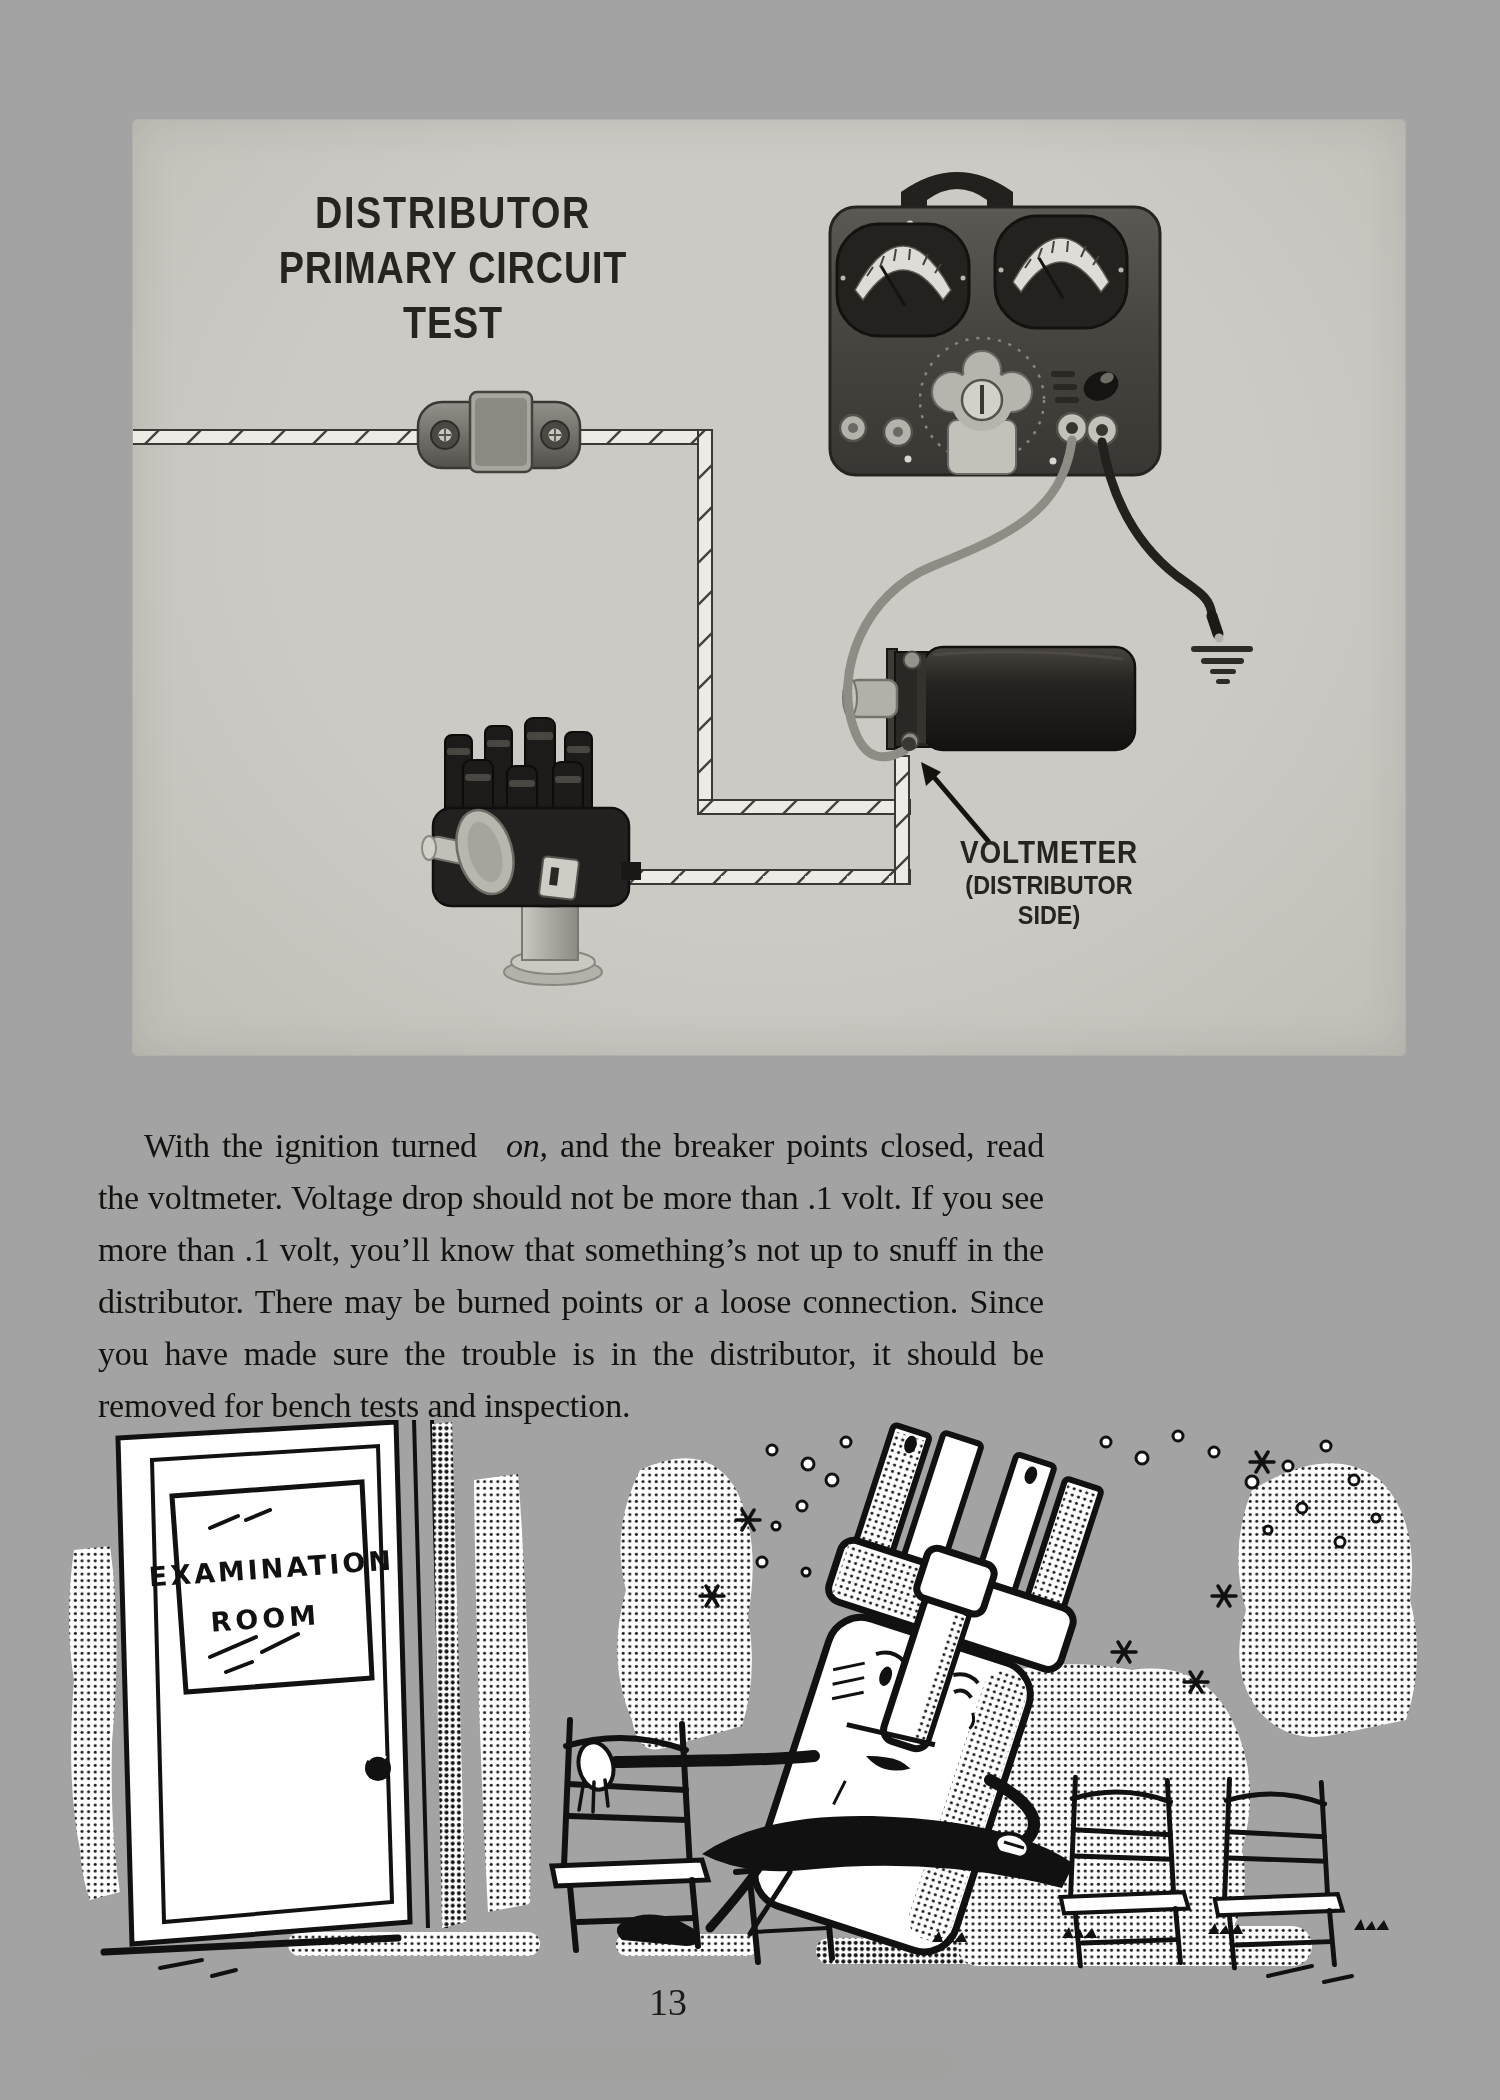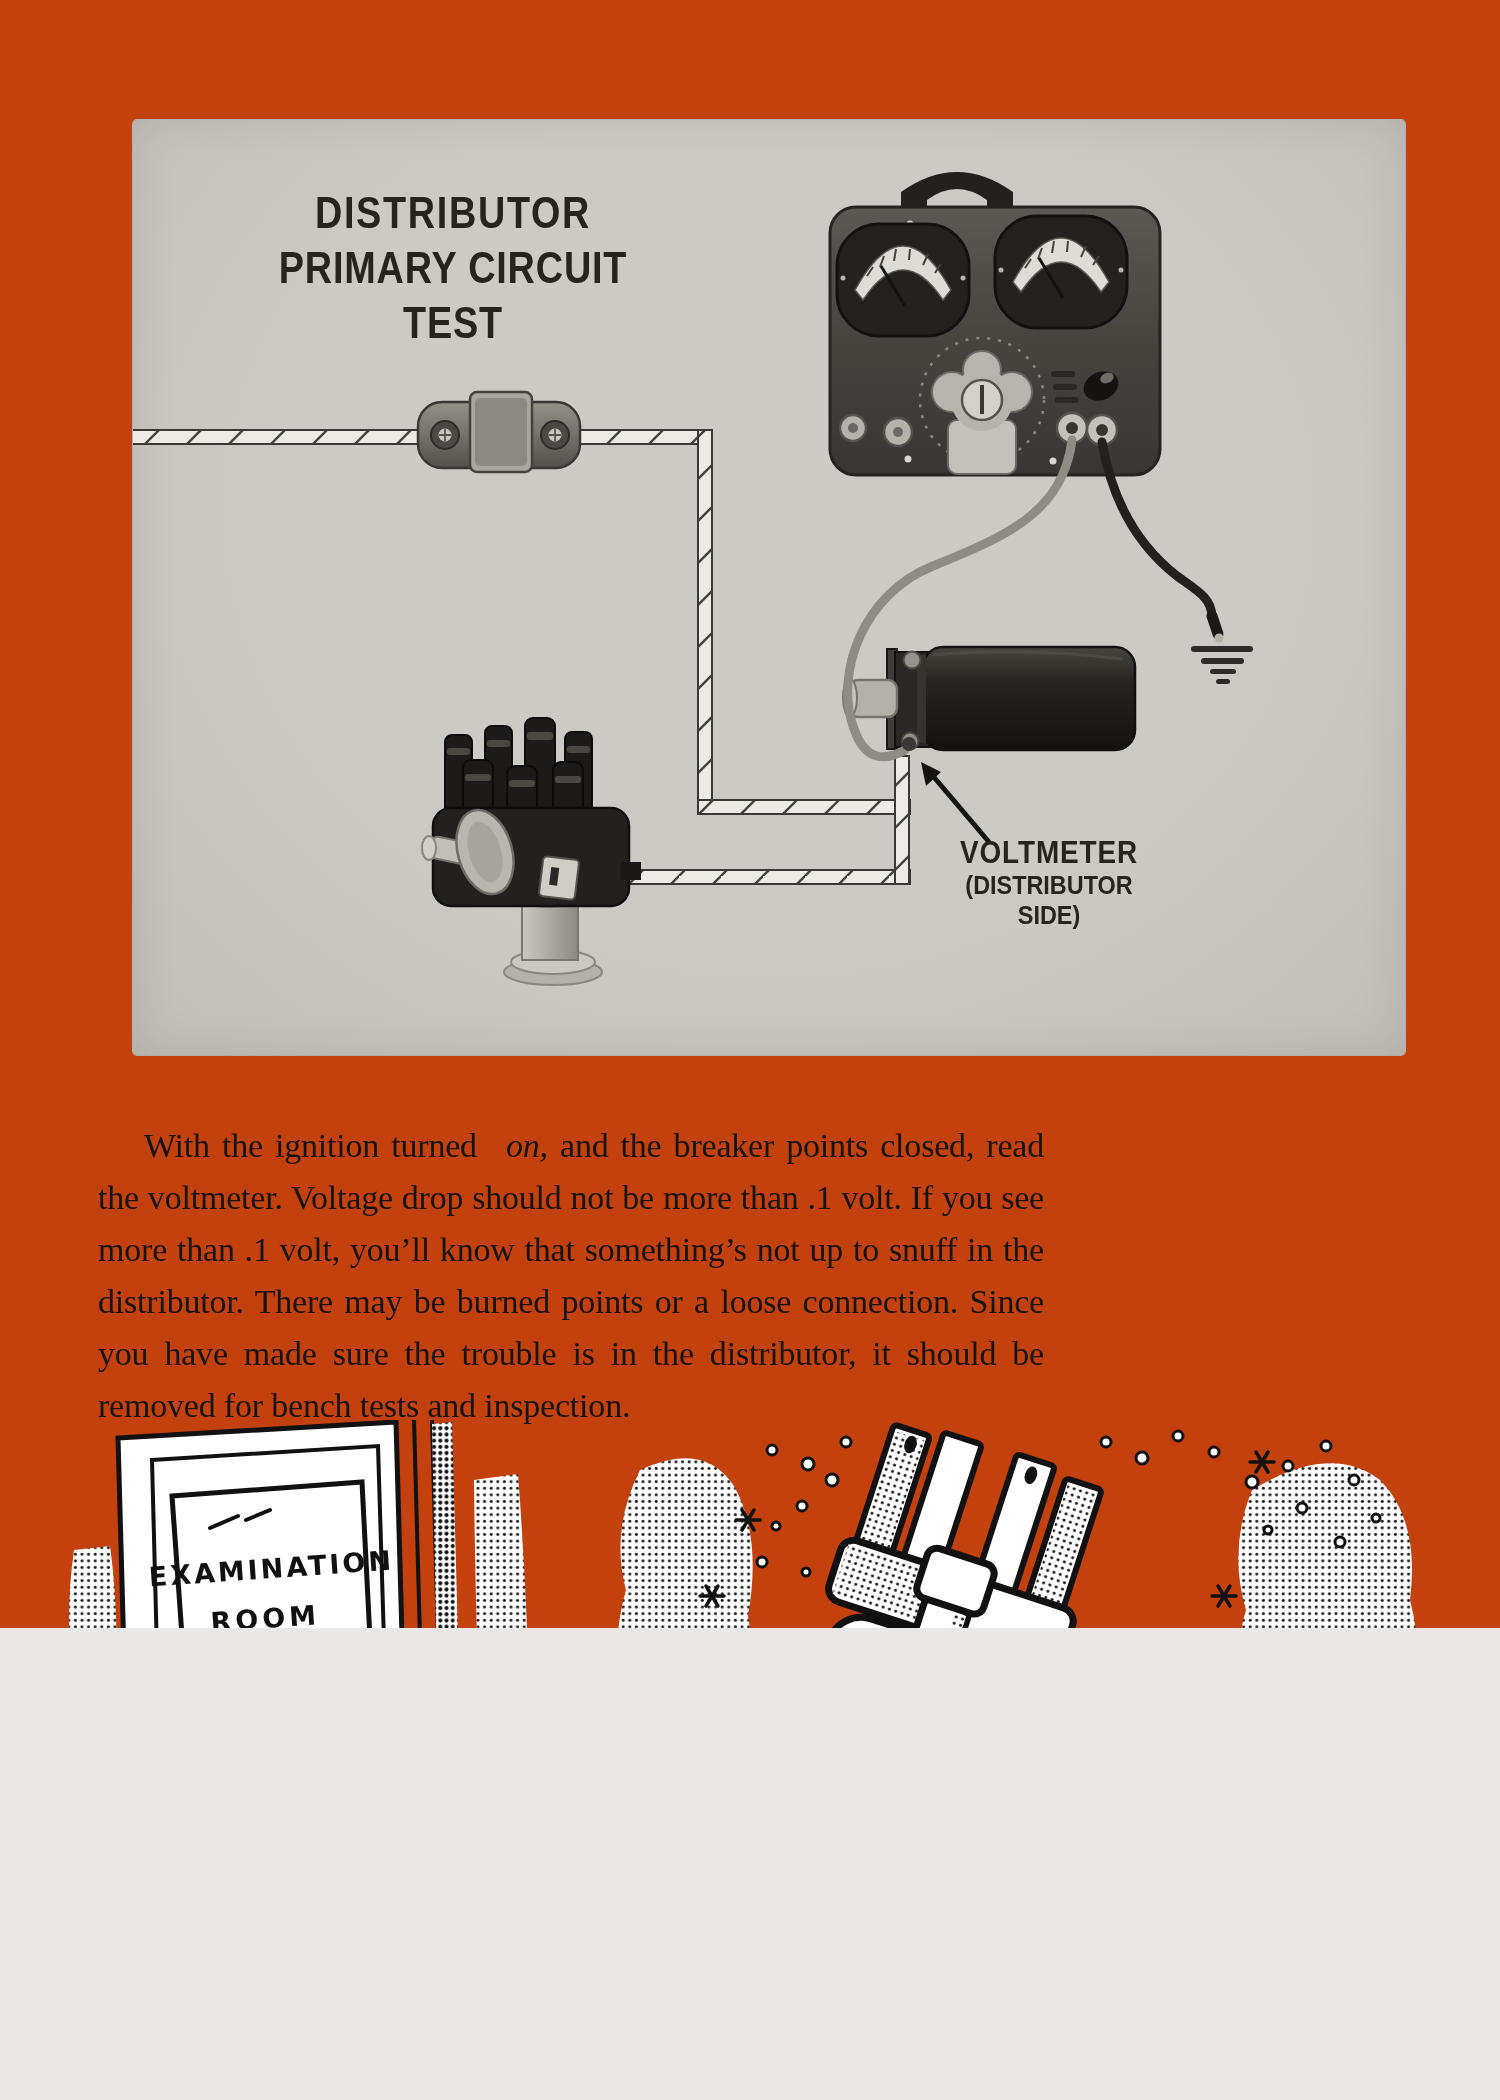--- a/index.html
+++ b/index.html
@@ -1,18 +1,18 @@
 <!DOCTYPE html>
 <html><head>
 <meta charset="utf-8">
 <style>
   html,body { margin:0; padding:0; background:#e9e8e6; }
   .page {
-    position:relative; width:1500px; height:1628px; margin:0 auto;
-    background:#c2410c; overflow:hidden;
+    position:relative; width:1500px; height:2100px; margin:0 auto;
+    background:#a3a3a3; overflow:hidden;
     font-family:"Liberation Serif", serif; color:#121210;
   }
   
   .photo {
     position:absolute; left:133px; top:120px; width:1272px; height:935px;
     background: radial-gradient(ellipse at 50% 42%, #cdcac5 55%, #c1beb8 100%);
     border-radius:4px;
     box-shadow: inset 0 0 46px rgba(40,38,34,0.10), 0 0 0 1px #b3b0aa;
   }
   .photo svg { position:absolute; left:0; top:0; }

